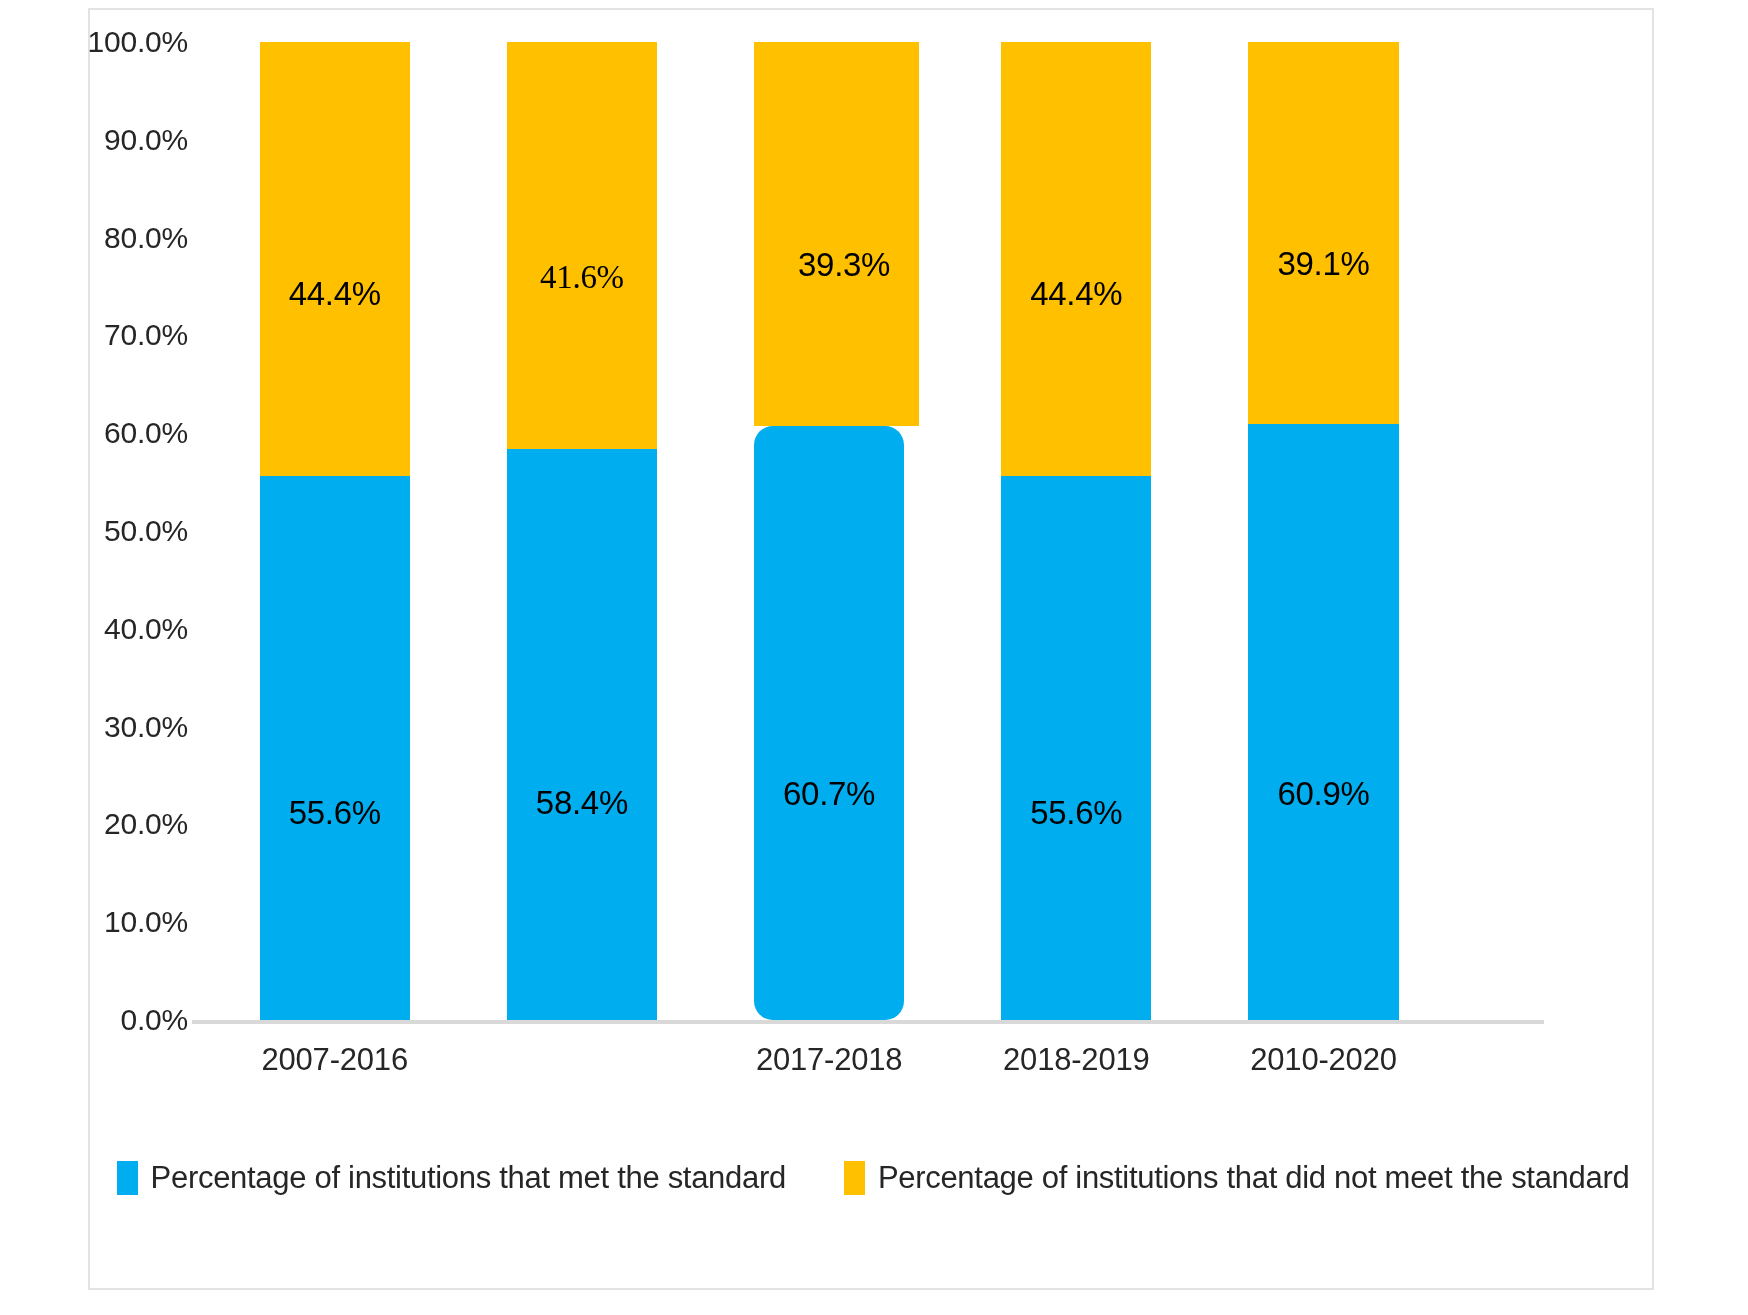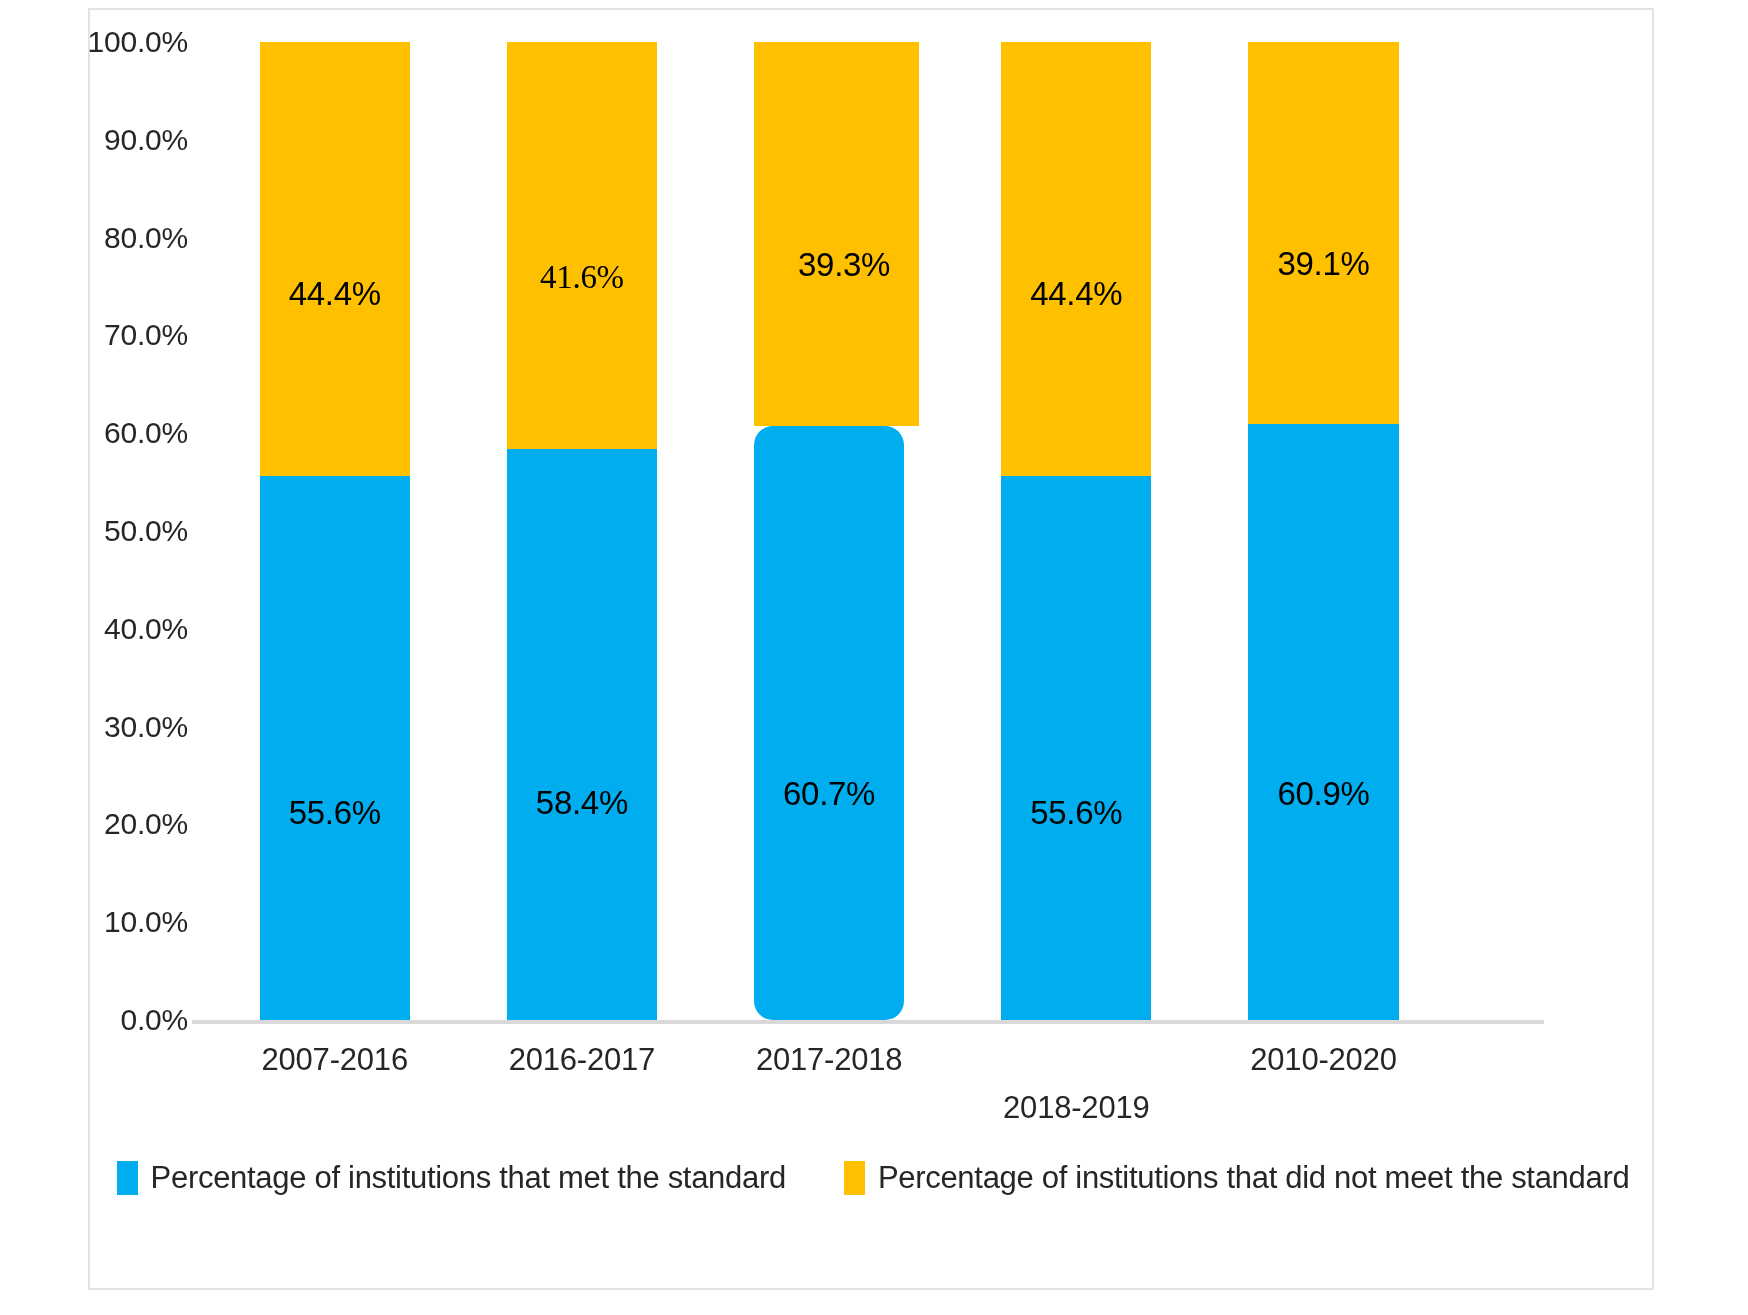--- a/index.html
+++ b/index.html
@@ -152,41 +152,40 @@
       <div class="xtick" style="left:-50%; width:200%;">2007-2016</div>
     </div>
 
     <div class="bar-group" style="left:22.72%; width:11.18%;">
       <div class="seg seg-unmet" style="bottom:58.4%; height:41.6%;font-family:Liberation Serif, serif;">
         <span class="seg-label">41.6%</span>
       </div>
       <div class="seg seg-met" style="bottom:0%; height:58.4%;">
         <span class="seg-label">58.4%</span>
       </div>
-      <div class="xtick" style="left:-50%; width:200%;">2016-2017</div>
     </div>
 
     <div class="bar-group" style="left:41.14%; width:11.18%;">
       <div class="seg seg-unmet" style="bottom:60.7%; height:39.3%;padding-left:15px;">
         <span class="seg-label">39.3%</span>
       </div>
       <div class="seg seg-met" style="bottom:0%; height:60.7%;border-radius:19px;">
         <span class="seg-label">60.7%</span>
       </div>
       <div class="xtick" style="left:-50%; width:200%;">2017-2018</div>
     </div>
 
     <div class="bar-group" style="left:59.56%; width:11.18%;">
       <div class="seg seg-unmet" style="bottom:55.6%; height:44.4%;">
         <span class="seg-label">44.4%</span>
       </div>
       <div class="seg seg-met" style="bottom:0%; height:55.6%;">
         <span class="seg-label">55.6%</span>
       </div>
-      <div class="xtick" style="left:-50%; width:200%;margin-top:48px;">2018-2019</div>
+      <div class="xtick" style="left:-50%; width:200%;">2018-2019</div>
     </div>
 
     <div class="bar-group" style="left:77.98%; width:11.18%;">
       <div class="seg seg-unmet" style="bottom:60.9%; height:39.1%;">
         <span class="seg-label">39.1%</span>
       </div>
       <div class="seg seg-met" style="bottom:0%; height:60.9%;">
         <span class="seg-label">60.9%</span>
       </div>
       <div class="xtick" style="left:-50%; width:200%;">2010-2020</div>

